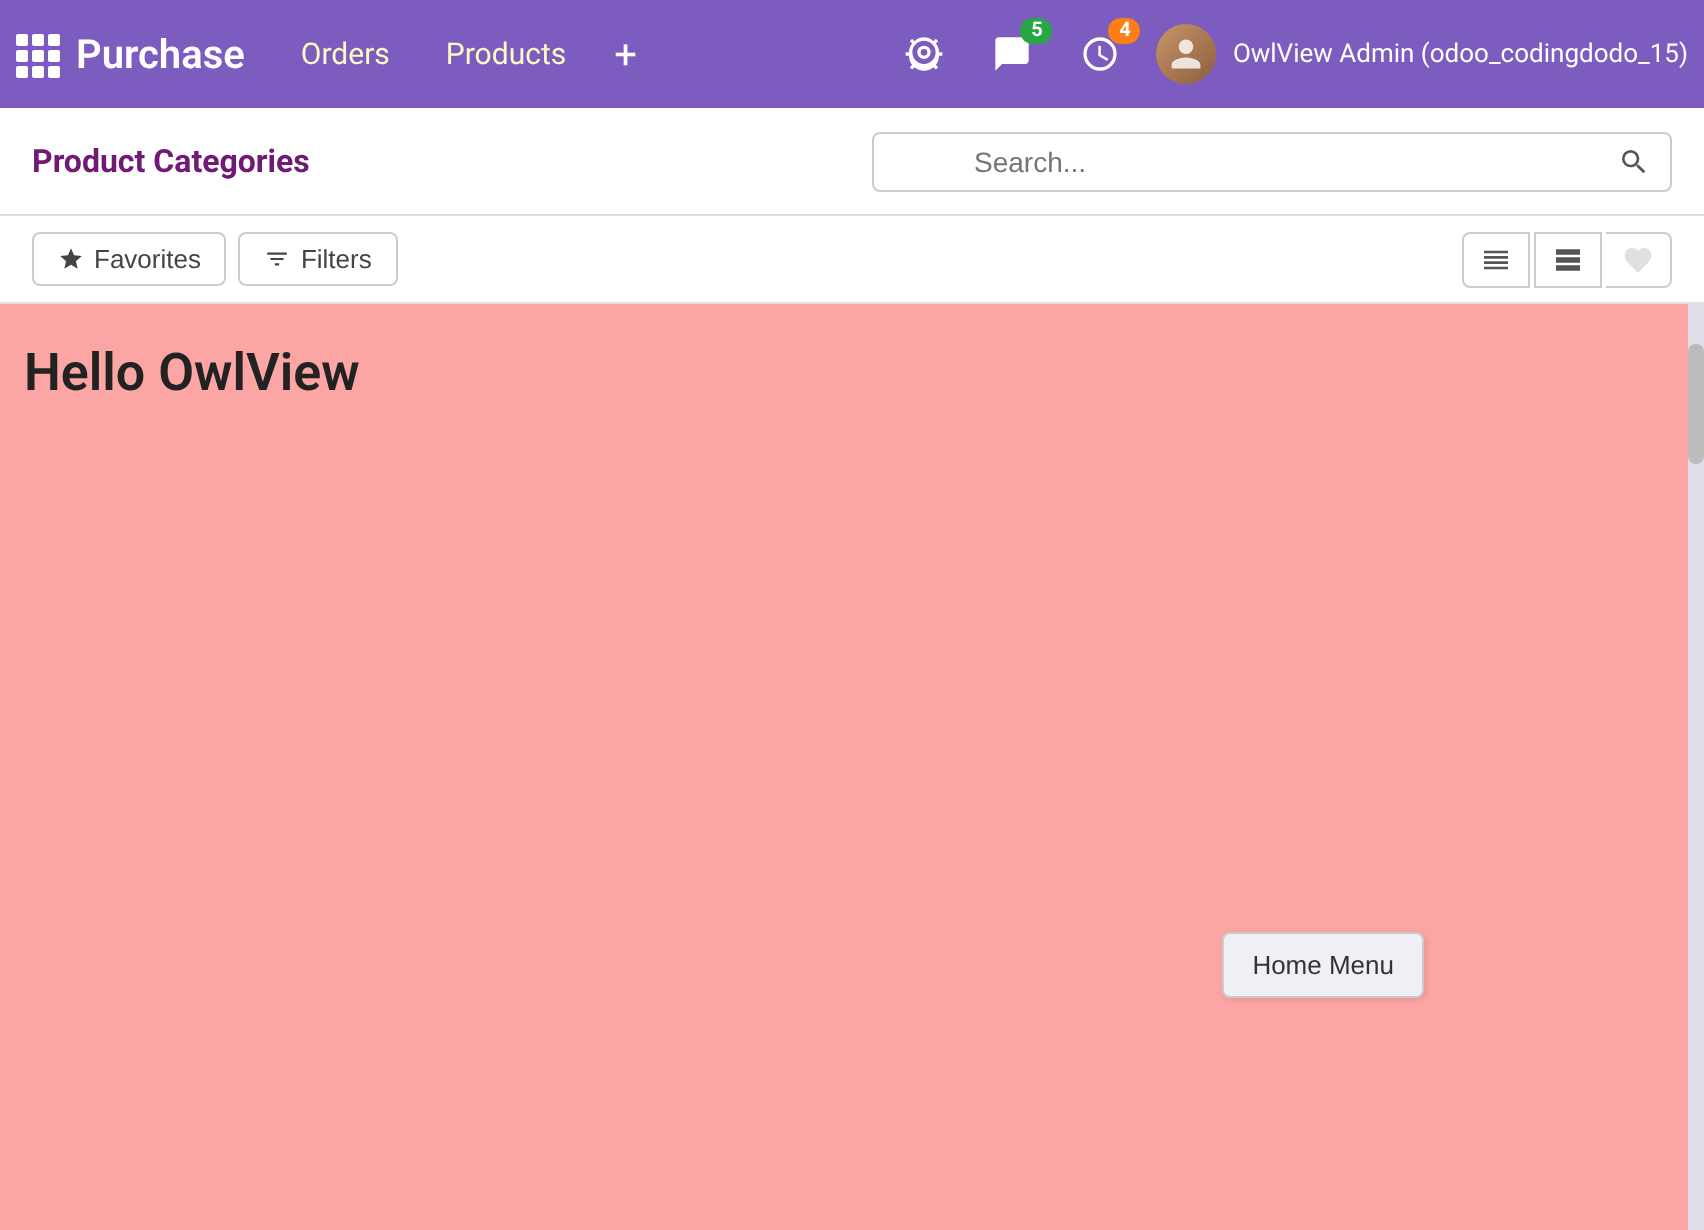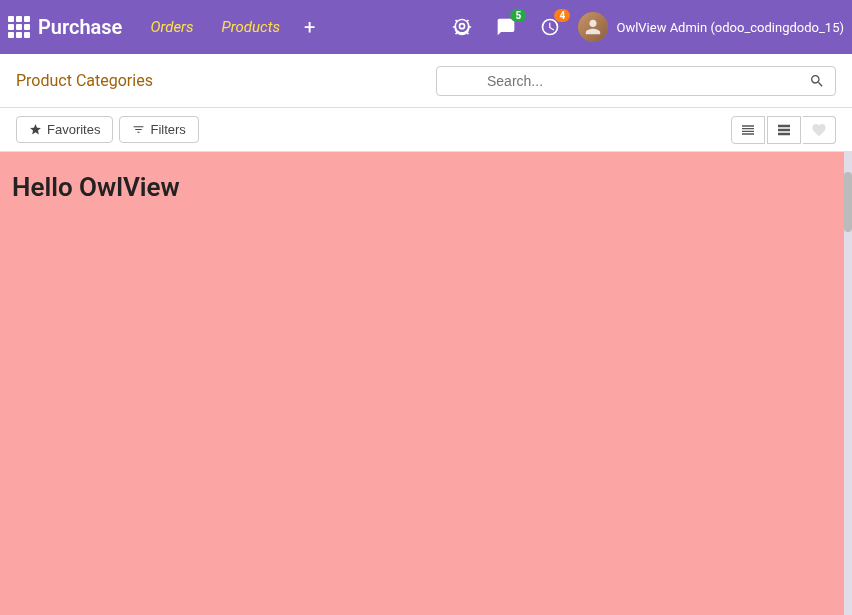--- a/index.html
+++ b/index.html
@@ -9,21 +9,21 @@
     .navbar {
       background: #7c5cbf;
       height: 54px;
       display: flex;
       align-items: center;
       padding: 0 8px;
       color: white;
     }
     .navbar-brand {
       display: flex;
-      align-items: center;
+      align-items: flex-end;
       gap: 8px;
       margin-right: 16px;
     }
     .grid-icon {
       display: grid;
       grid-template-columns: repeat(3, 6px);
       grid-template-rows: repeat(3, 6px);
       gap: 2px;
       cursor: pointer;
     }
@@ -37,27 +37,26 @@
       font-weight: 600;
       color: white;
     }
     .nav-links {
       display: flex;
       align-items: center;
       gap: 4px;
       flex: 1;
     }
     .nav-link {
-      color: #fde047;
+      color: #fef9c3;
       text-decoration: none;
       padding: 6px 12px;
       border-radius: 4px;
       font-size: 15px;
       cursor: pointer;
-      font-style: italic;
     }
     .nav-add {
       color: white;
       font-size: 20px;
       padding: 4px 8px;
       cursor: pointer;
       border-radius: 4px;
     }
     .nav-right {
       display: flex;
@@ -125,22 +124,22 @@
       background: white;
       border-bottom: 1px solid #ddd;
       display: flex;
       align-items: center;
       padding: 8px 16px;
       gap: 12px;
       height: 54px;
     }
     .page-title {
       font-size: 16px;
-      font-weight: 400;
-      color: #a16207;
+      font-weight: 700;
+      color: #701a75;
       flex: 1;
     }
     .search-bar {
       display: flex;
       align-items: center;
       border: 1px solid #ccc;
       border-radius: 4px;
       background: white;
       overflow: hidden;
       width: 400px;
@@ -367,17 +366,18 @@
       <svg viewBox="0 0 24 24" xmlns="http://www.w3.org/2000/svg">
         <path d="M12 21.35l-1.45-1.32C5.4 15.36 2 12.28 2 8.5 2 5.42 4.42 3 7.5 3c1.74 0 3.41.81 4.5 2.09C13.09 3.81 14.76 3 16.5 3 19.58 3 22 5.42 22 8.5c0 3.78-3.4 6.86-8.55 11.54L12 21.35z" fill="#e0e0e0"></path>
       </svg>
     </button>
   </div>
 </div>
 
 <div class="main-content">
   <h1 class="hello-title">Hello OwlView</h1>
 
+  <button class="home-menu-btn">Home Menu</button>
 
   <div class="right-scrollbar">
     <div class="scrollbar-thumb"></div>
   </div>
 </div>
 
 </body></html>

